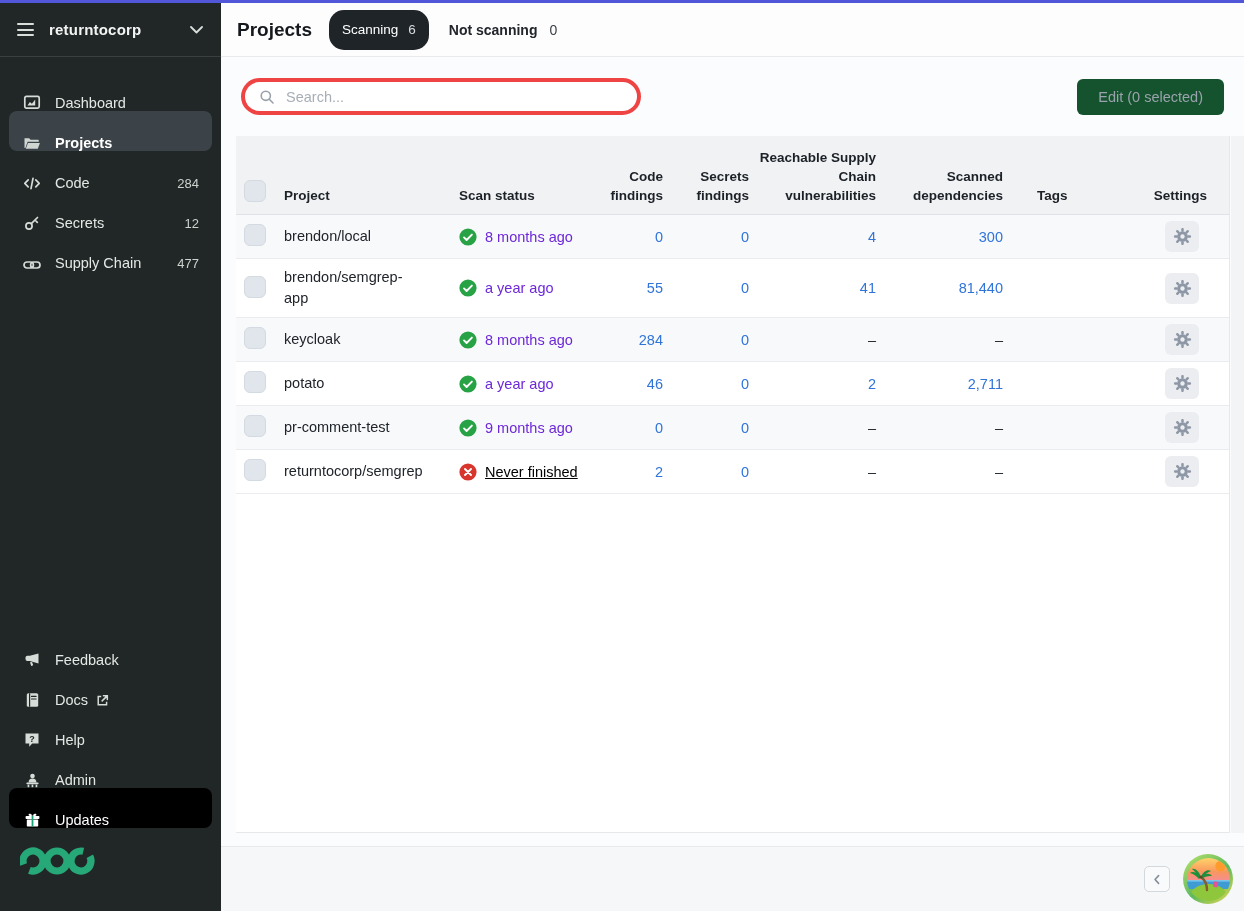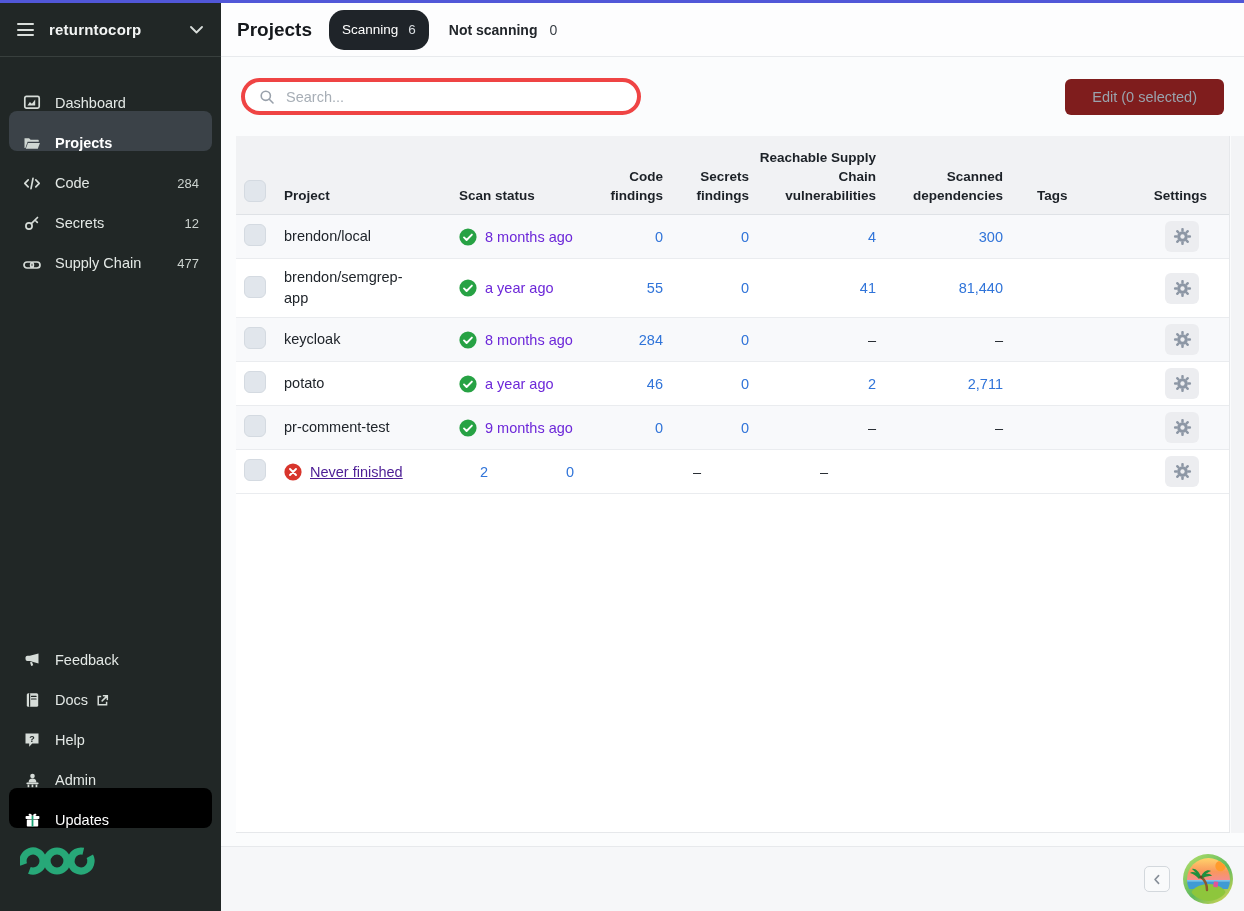--- a/index.html
+++ b/index.html
@@ -41,21 +41,21 @@
   .notscan{margin-left:20px;display:flex;align-items:center;cursor:pointer}
   .notscan .nslabel{font-size:14px;font-weight:700;color:#22262b}
   .notscan .nscount{margin-left:12px;font-size:14px;color:#383e45}
 
   .toolbar{height:79px;display:flex;align-items:center;padding:0 20px;box-sizing:border-box}
   .search{width:400px;height:37px;border:4px solid #ef4444;border-radius:19px;background:#fff;
           display:flex;align-items:center;padding:0 14px;box-sizing:border-box}
   .search input{border:none;outline:none;flex:1;font-size:14.5px;color:#333;margin-left:9px;
           background:transparent;font-family:"Liberation Sans",sans-serif}
   .search input::placeholder{color:#a7aeb6}
-  .edit-btn{margin-left:auto;height:36px;padding:0 27px;background:#7f1d1d;border:none;border-radius:6px;
+  .edit-btn{margin-left:auto;height:36px;padding:0 21px;background:#14532d;border:none;border-radius:6px;
           font-size:14.5px;color:#9aa3ad;font-family:"Liberation Sans",sans-serif;cursor:default}
 
   
   .table-wrap{position:absolute;top:133px;left:15px;width:994px;height:697px;background:#fff;
           border-right:1px solid #e6e8eb;border-bottom:1px solid #e6e8eb;box-sizing:border-box}
   .right-gutter{position:absolute;top:133px;right:0;width:13px;height:697px;background:#f3f4f6}
 
   .thead{height:79px;background:#f1f2f4;display:flex;align-items:flex-end;padding-bottom:9px;
          border-bottom:1px solid #dfe2e6;box-sizing:border-box;font-weight:700;font-size:13.5px;
          color:#1c2127;line-height:19px}
@@ -74,21 +74,21 @@
         border:1px solid #d4dae1;box-sizing:border-box;cursor:pointer}
   .thead .cbox{margin-bottom:-2px}
 
   .row{display:flex;align-items:center;min-height:43px;border-bottom:1px solid #eaecef;
        font-size:14.5px;color:#20252b}
   .row:nth-child(odd){background:#f8f9fb}
   .project-name{line-height:21px;padding:8px 0;display:inline-block;cursor:pointer}
   .c-status{display:flex;align-items:center;gap:8px}
   .row .c-status{align-self:stretch}
   .status-text{color:#6d28d9}
-  .status-text.err{color:#4c1d95;text-decoration:underline;cursor:pointer}
+  .status-text.err{color:#000000;text-decoration:underline;cursor:pointer}
   .num-link{color:#3074d9;text-decoration:none;cursor:pointer}
   .dash{color:#2a2f35}
   .gear-btn{width:34px;height:31px;background:#ecedf0;border:none;border-radius:6px;
             display:inline-flex;align-items:center;justify-content:center;cursor:pointer;margin-right:8px}
   .row .c-settings{display:flex;justify-content:flex-end;padding-right:22px}
 
   
   .footer{position:absolute;left:0;right:0;top:843px;bottom:0;background:#f6f7f9;
           border-top:1px solid #e7e9ec;display:flex;align-items:center;justify-content:flex-end;
           gap:13px;padding-right:11px;box-sizing:border-box}
@@ -466,20 +466,21 @@
             <rect x="8.7" y="1" width="2.6" height="4" rx="1.1" transform="rotate(315 10 10)"></rect>
           </g>
           <circle cx="10" cy="10" r="2.3" fill="#ecedf0"></circle>
         </svg>
       </button>
     </div>
   </div>
 
   <div class="row">
     <div class="cell c-check"><span class="cbox"></span></div>
+    <div class="cell c-project"><span class="project-name">returntocorp/semgrep</span></div>
     <div class="cell c-status">
 
       <span class="status-icon ic-err">
         <svg width="18" height="18" viewBox="0 0 18 18">
                 <circle cx="9" cy="9" r="8.6" fill="#d8352c"></circle>
                 <path d="M6 6l6 6M12 6l-6 6" stroke="#fff" stroke-width="1.9" stroke-linecap="round"></path>
               </svg>
       </span>
       <span class="status-text err">Never finished</span>
     </div>

